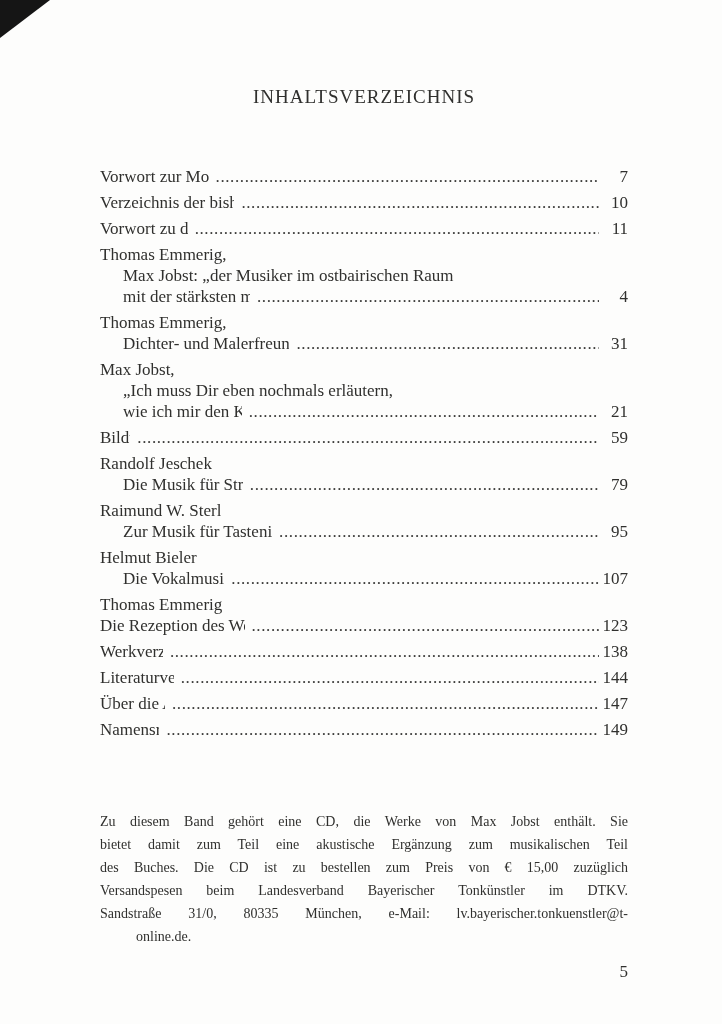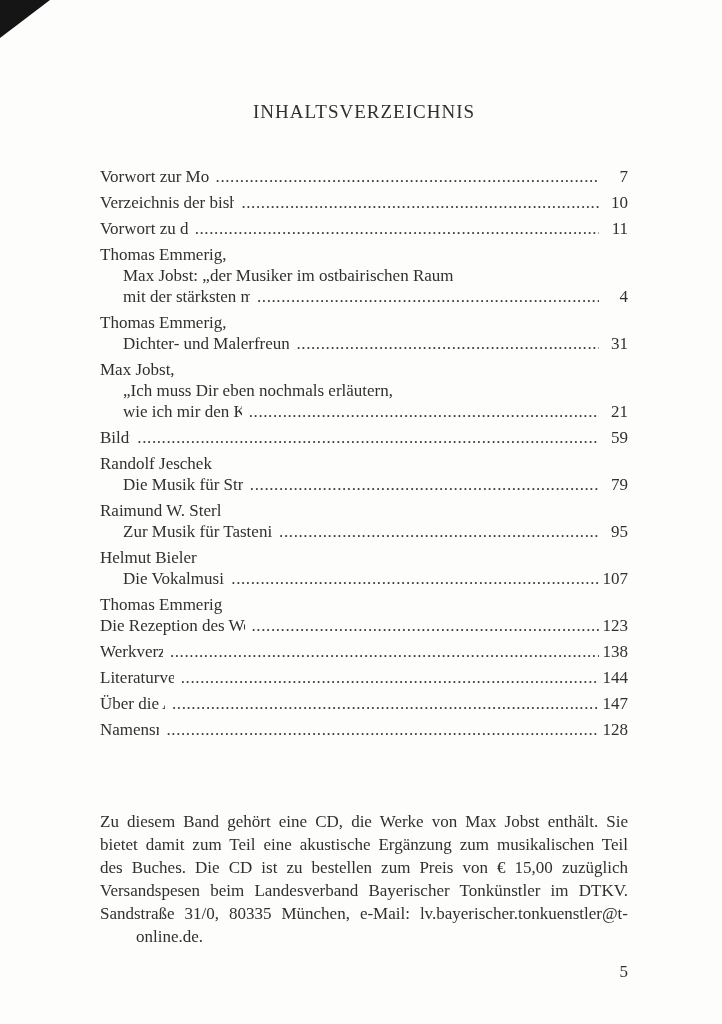--- a/index.html
+++ b/index.html
@@ -15,21 +15,21 @@
   }
   .corner-fold {
     position: absolute;
     top: 0; left: 0;
     width: 50px; height: 38px;
     background: #151515;
     clip-path: polygon(0 0, 100% 0, 0 100%);
   }
   .doc-title {
     position: absolute;
-    top: 101px; left: 100px; width: 528px;
+    top: 86px; left: 100px; width: 528px;
     text-align: center;
     font-size: 19px;
     letter-spacing: 1px;
     white-space: nowrap;
   }
   .toc {
     position: absolute;
     top: 166px; left: 100px; width: 528px;
     font-size: 17px;
   }
@@ -52,21 +52,21 @@
     color: #3c3c3a;
   }
   .pg {
     flex: 0 0 auto;
     min-width: 26px;
     text-align: right;
   }
   .note {
     position: absolute;
     top: 810px; left: 100px; width: 528px;
-    font-size: 17px;
+    font-size: 14px;
   }
   .pline {
     line-height: 23px;
     text-align: justify;
     text-align-last: justify;
     overflow: hidden;
   }
   .pline.last { text-align-last: left; margin-left: 36px; }
   .pagenum {
     position: absolute;
@@ -203,21 +203,21 @@
 
     <div class="row gap">
       <span class="t">Über die Autoren</span>
       <span class="dots">................................................................................................................................................................</span>
       <span class="pg">147</span>
     </div>
 
     <div class="row gap">
       <span class="t">Namensregister</span>
       <span class="dots">................................................................................................................................................................</span>
-      <span class="pg">128</span>
+      <span class="pg">149</span>
     </div>
 
   </div>
 
   <div class="note">
     <div class="pline">Zu diesem Band gehört eine CD, die Werke von Max Jobst enthält. Sie</div>
     <div class="pline">bietet damit zum Teil eine akustische Ergänzung zum musikalischen Teil</div>
     <div class="pline">des Buches. Die CD ist zu bestellen zum Preis von € 15,00 zuzüglich</div>
     <div class="pline">Versandspesen beim Landesverband Bayerischer Tonkünstler im DTKV.</div>
     <div class="pline">Sandstraße 31/0, 80335 München, e-Mail: lv.bayerischer.tonkuenstler@t-</div>

